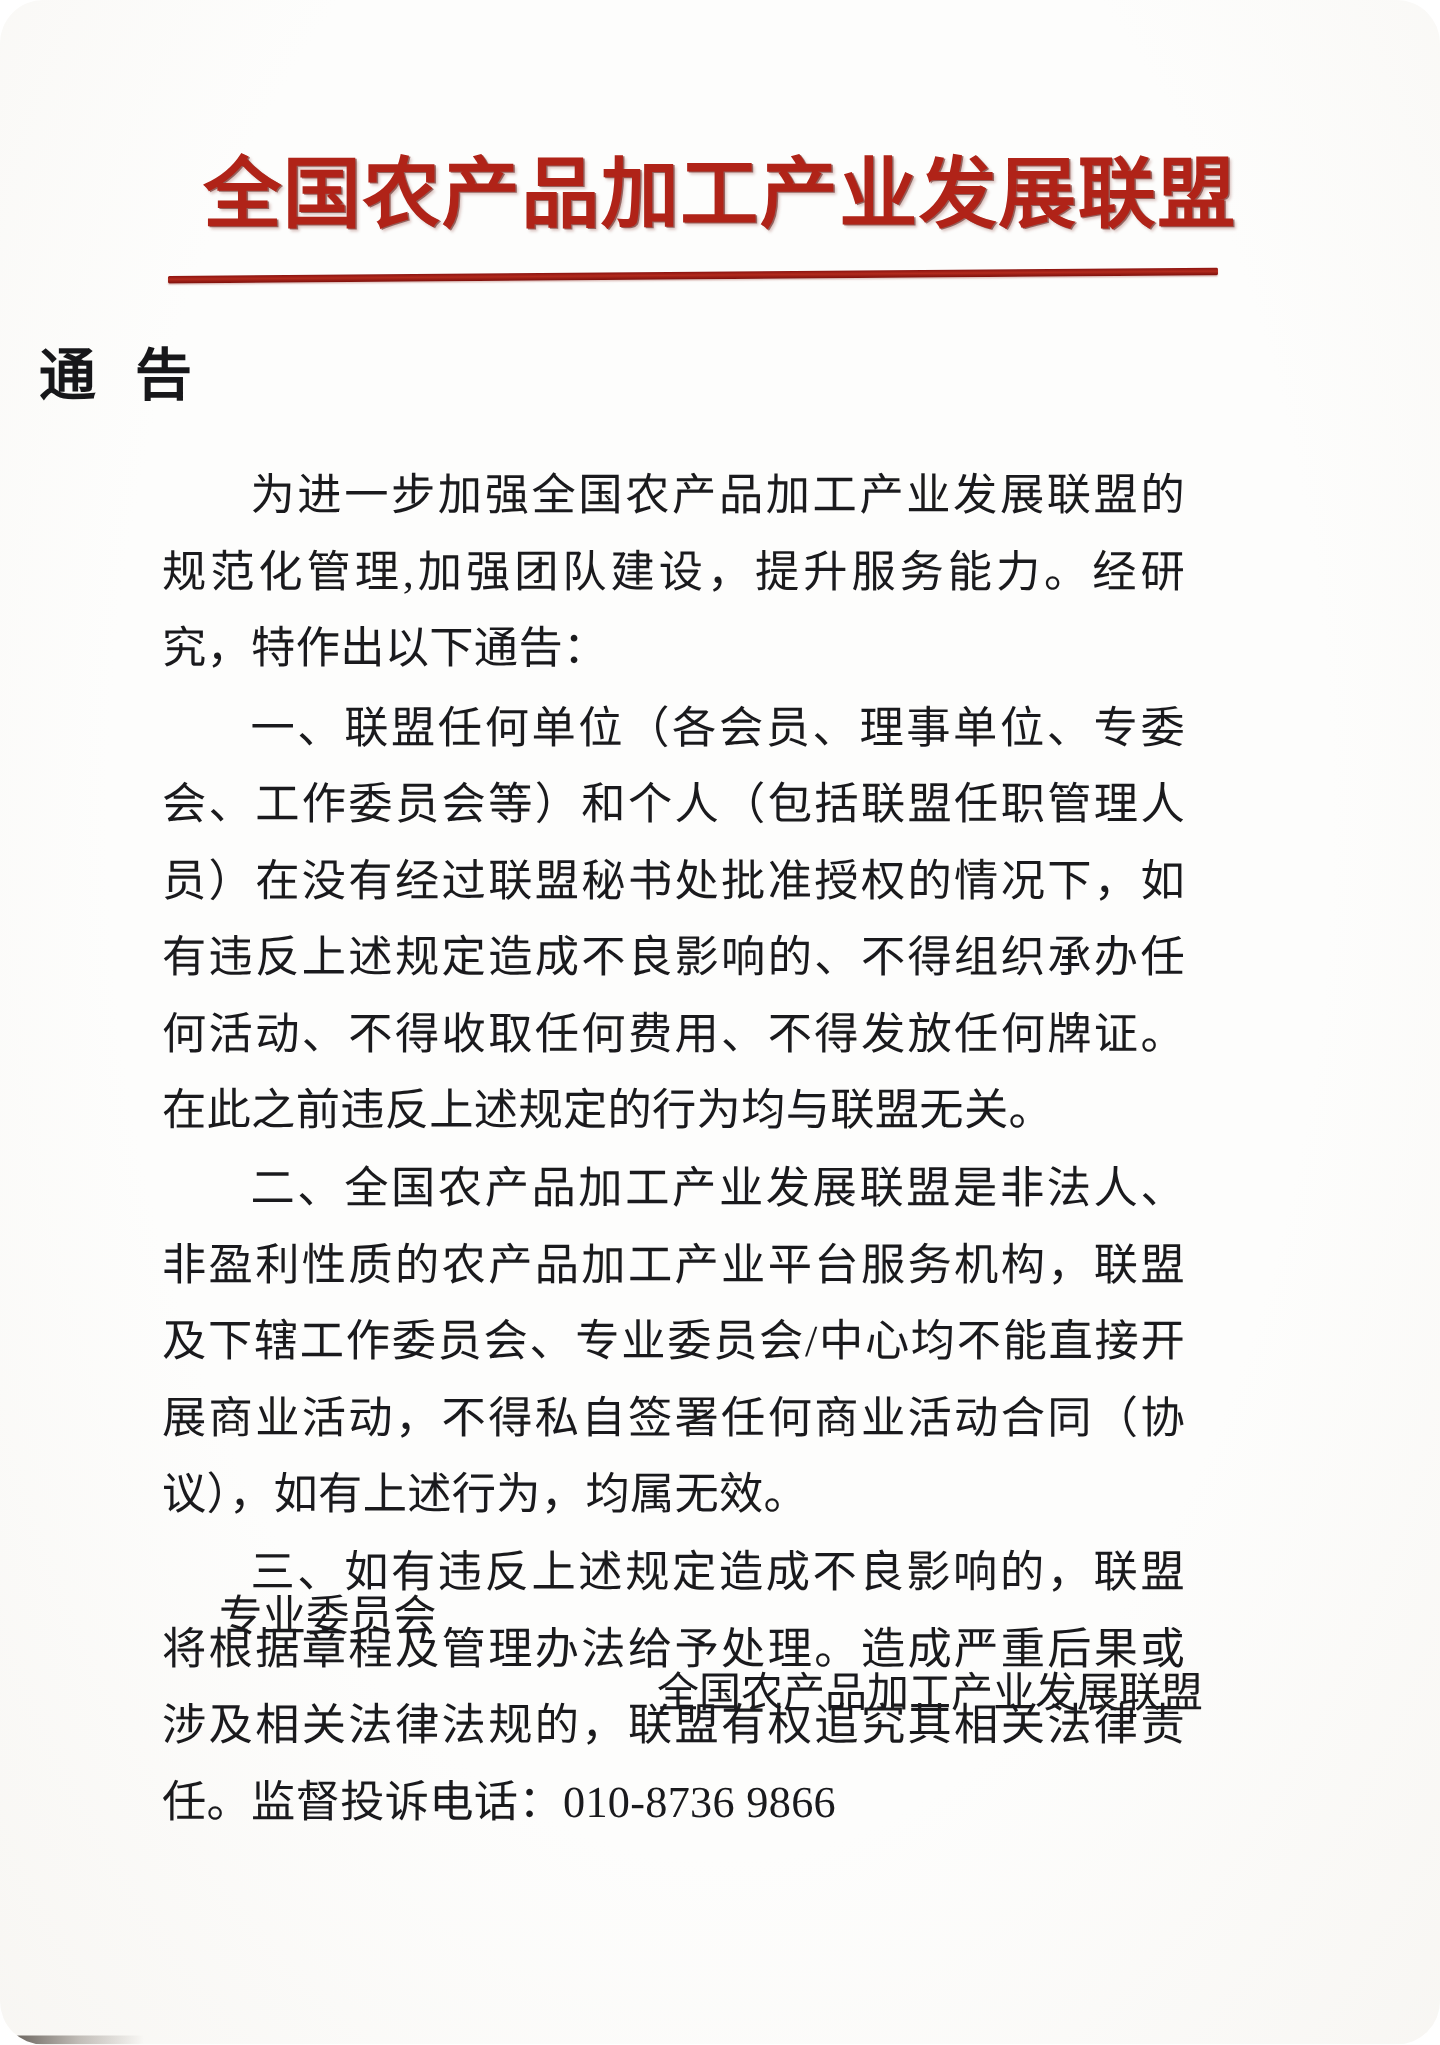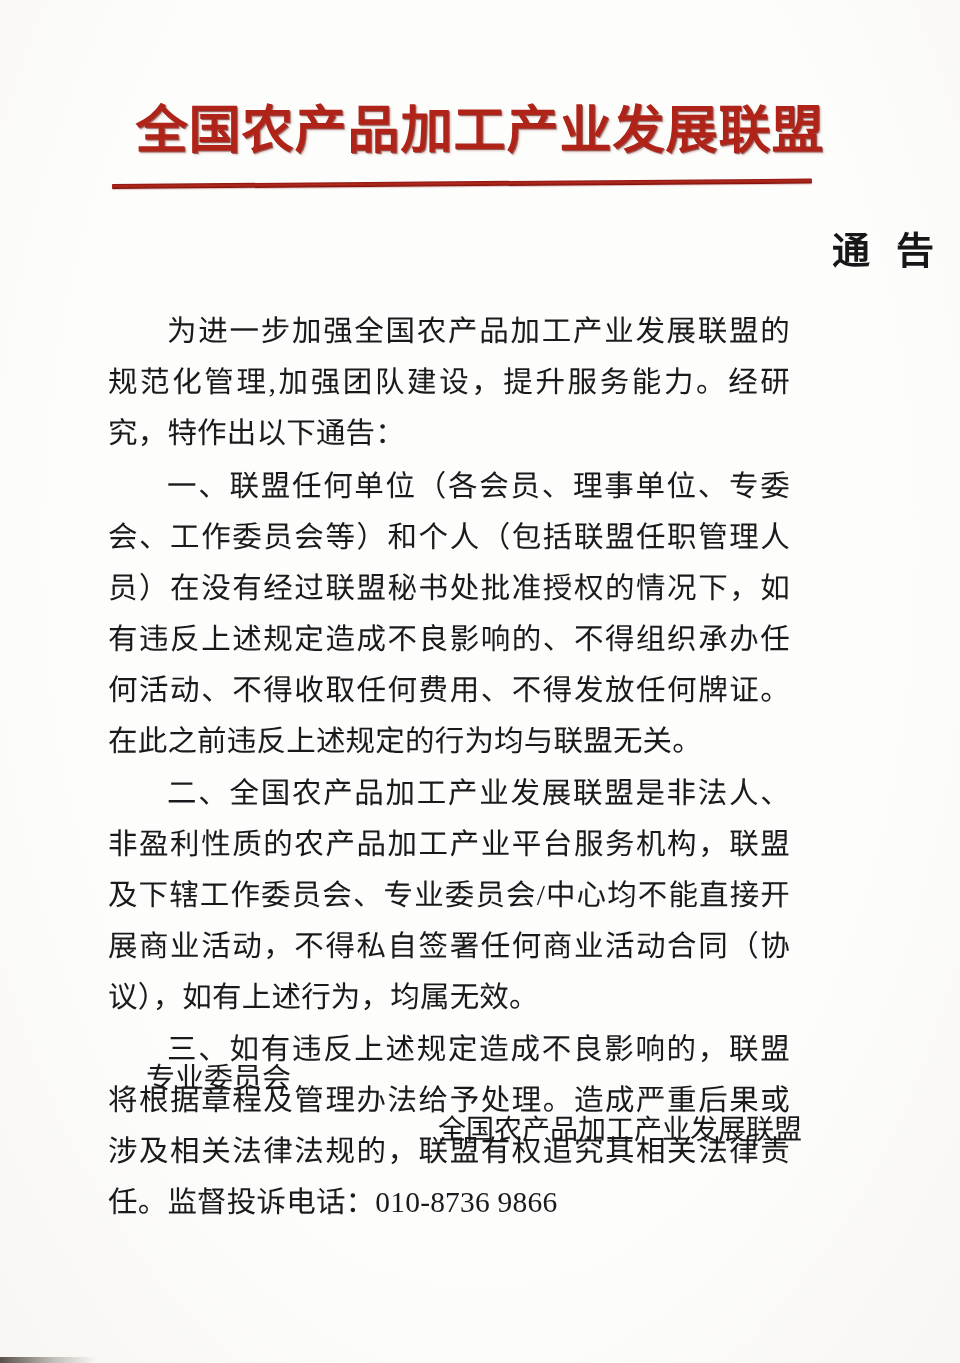--- a/index.html
+++ b/index.html
@@ -11,20 +11,21 @@
   body {
     font-family: "Liberation Serif", "DejaVu Serif", serif;
   }
   .page {
     position: relative;
     width: 960px;
     height: 1363px;
     margin: 0 auto;
     background: #fdfdfc;
     overflow: hidden;
+    border-radius: 29px;
   }
   
   .paper-tint {
     position: absolute;
     inset: 0;
     background:
       radial-gradient(ellipse at 50% 40%, rgba(255,255,255,0) 60%, rgba(246,244,240,0.75) 100%);
     pointer-events: none;
   }
   .edge-smudge {
@@ -69,21 +70,21 @@
     border-radius: 1px;
     box-shadow: 0 1px 1px rgba(140,30,20,0.25);
   }
 
   
   .doc-title {
     position: absolute;
     left: 0;
     right: 0;
     top: 229px;
-    text-align: right;
+    text-align: left;
     font-family: "Liberation Serif", "DejaVu Serif", serif;
     font-weight: 700;
     font-size: 38px;
     line-height: 1.2;
     letter-spacing: 26px;
     text-indent: 26px;
     color: #17171a;
   }
 
   

